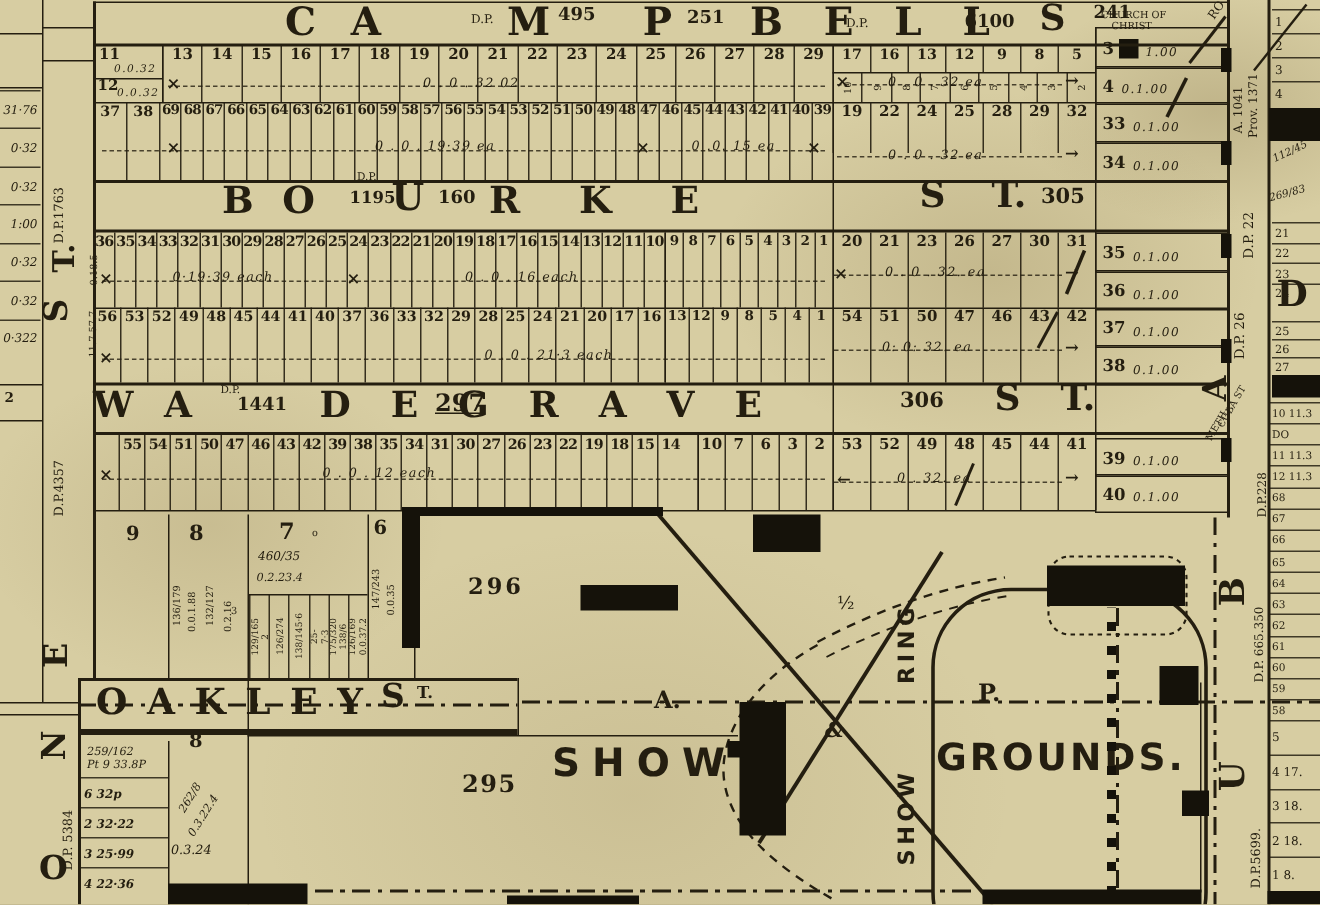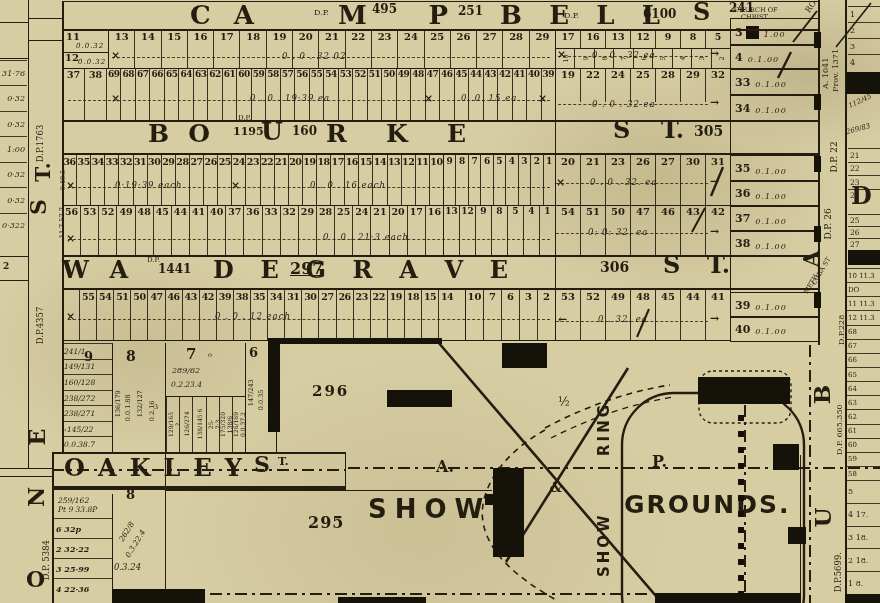--- a/index.html
+++ b/index.html
@@ -764,53 +764,30 @@
   <div class="t an" style="left:598px;top:314px;">0 . 32. ea</div>
   <div class="rcell" style="left:730px;top:292px;width:88px;height:24px;">
     <span class="num">39</span>
     <span class="ar">0.1.00</span>
   </div>
   <div class="rcell" style="left:730px;top:316px;width:88px;height:24px;">
     <span class="num">40</span>
     <span class="ar">0.1.00</span>
   </div>
 
-  <div class="col" style="left:62px;top:343px;width:50px;height:109px;font-size:7.5px;font-style:italic;">
-      <div class="c">
-        <span>241/1</span>
-      </div>
-      <div class="c">
-        <span>149/131</span>
-      </div>
-      <div class="c">
-        <span>160/128</span>
-      </div>
-      <div class="c">
-        <span>238/272</span>
-      </div>
-      <div class="c">
-        <span>238/271</span>
-      </div>
-      <div class="c">
-        <span>‹145/22</span>
-      </div>
-      <div class="c">
-        <span>0.0.38.7</span>
-      </div>
-    </div>
   <div class="t b" style="left:84px;top:350px;font-size:13px;">9</div>
   <div class="t b" style="left:126px;top:349px;font-size:14px;">8</div>
   <div class="t tiny r90" style="left:88px;top:384px;width:60px;">136/179</div>
   <div class="t tiny r90" style="left:98px;top:388px;width:60px;">0.0.1.88</div>
   <div class="t tiny r90" style="left:110px;top:384px;width:60px;">132/127</div>
   <div class="t tiny r90" style="left:122px;top:388px;width:60px;">0.2.16</div>
   <div class="t tiny" style="left:154px;top:404px;">3</div>
   <div class="t b" style="left:186px;top:347px;font-size:15px;">7</div>
   <div class="t tiny" style="left:208px;top:352px;">o</div>
-  <div class="t it" style="left:172px;top:367px;font-size:8px;">289/62</div>
+  <div class="t it" style="left:172px;top:367px;font-size:8px;">460/35</div>
   <div class="t it" style="left:171px;top:381px;font-size:7.5px;">0.2.23.4</div>
   <div class="row rot" style="left:166px;top:396px;width:79px;height:56px;font-size:6px;">
       <div class="c">
         <span>129/165 2</span>
       </div>
       <div class="c">
         <span>126/274</span>
       </div>
       <div class="c">
         <span>138/145·6</span>

